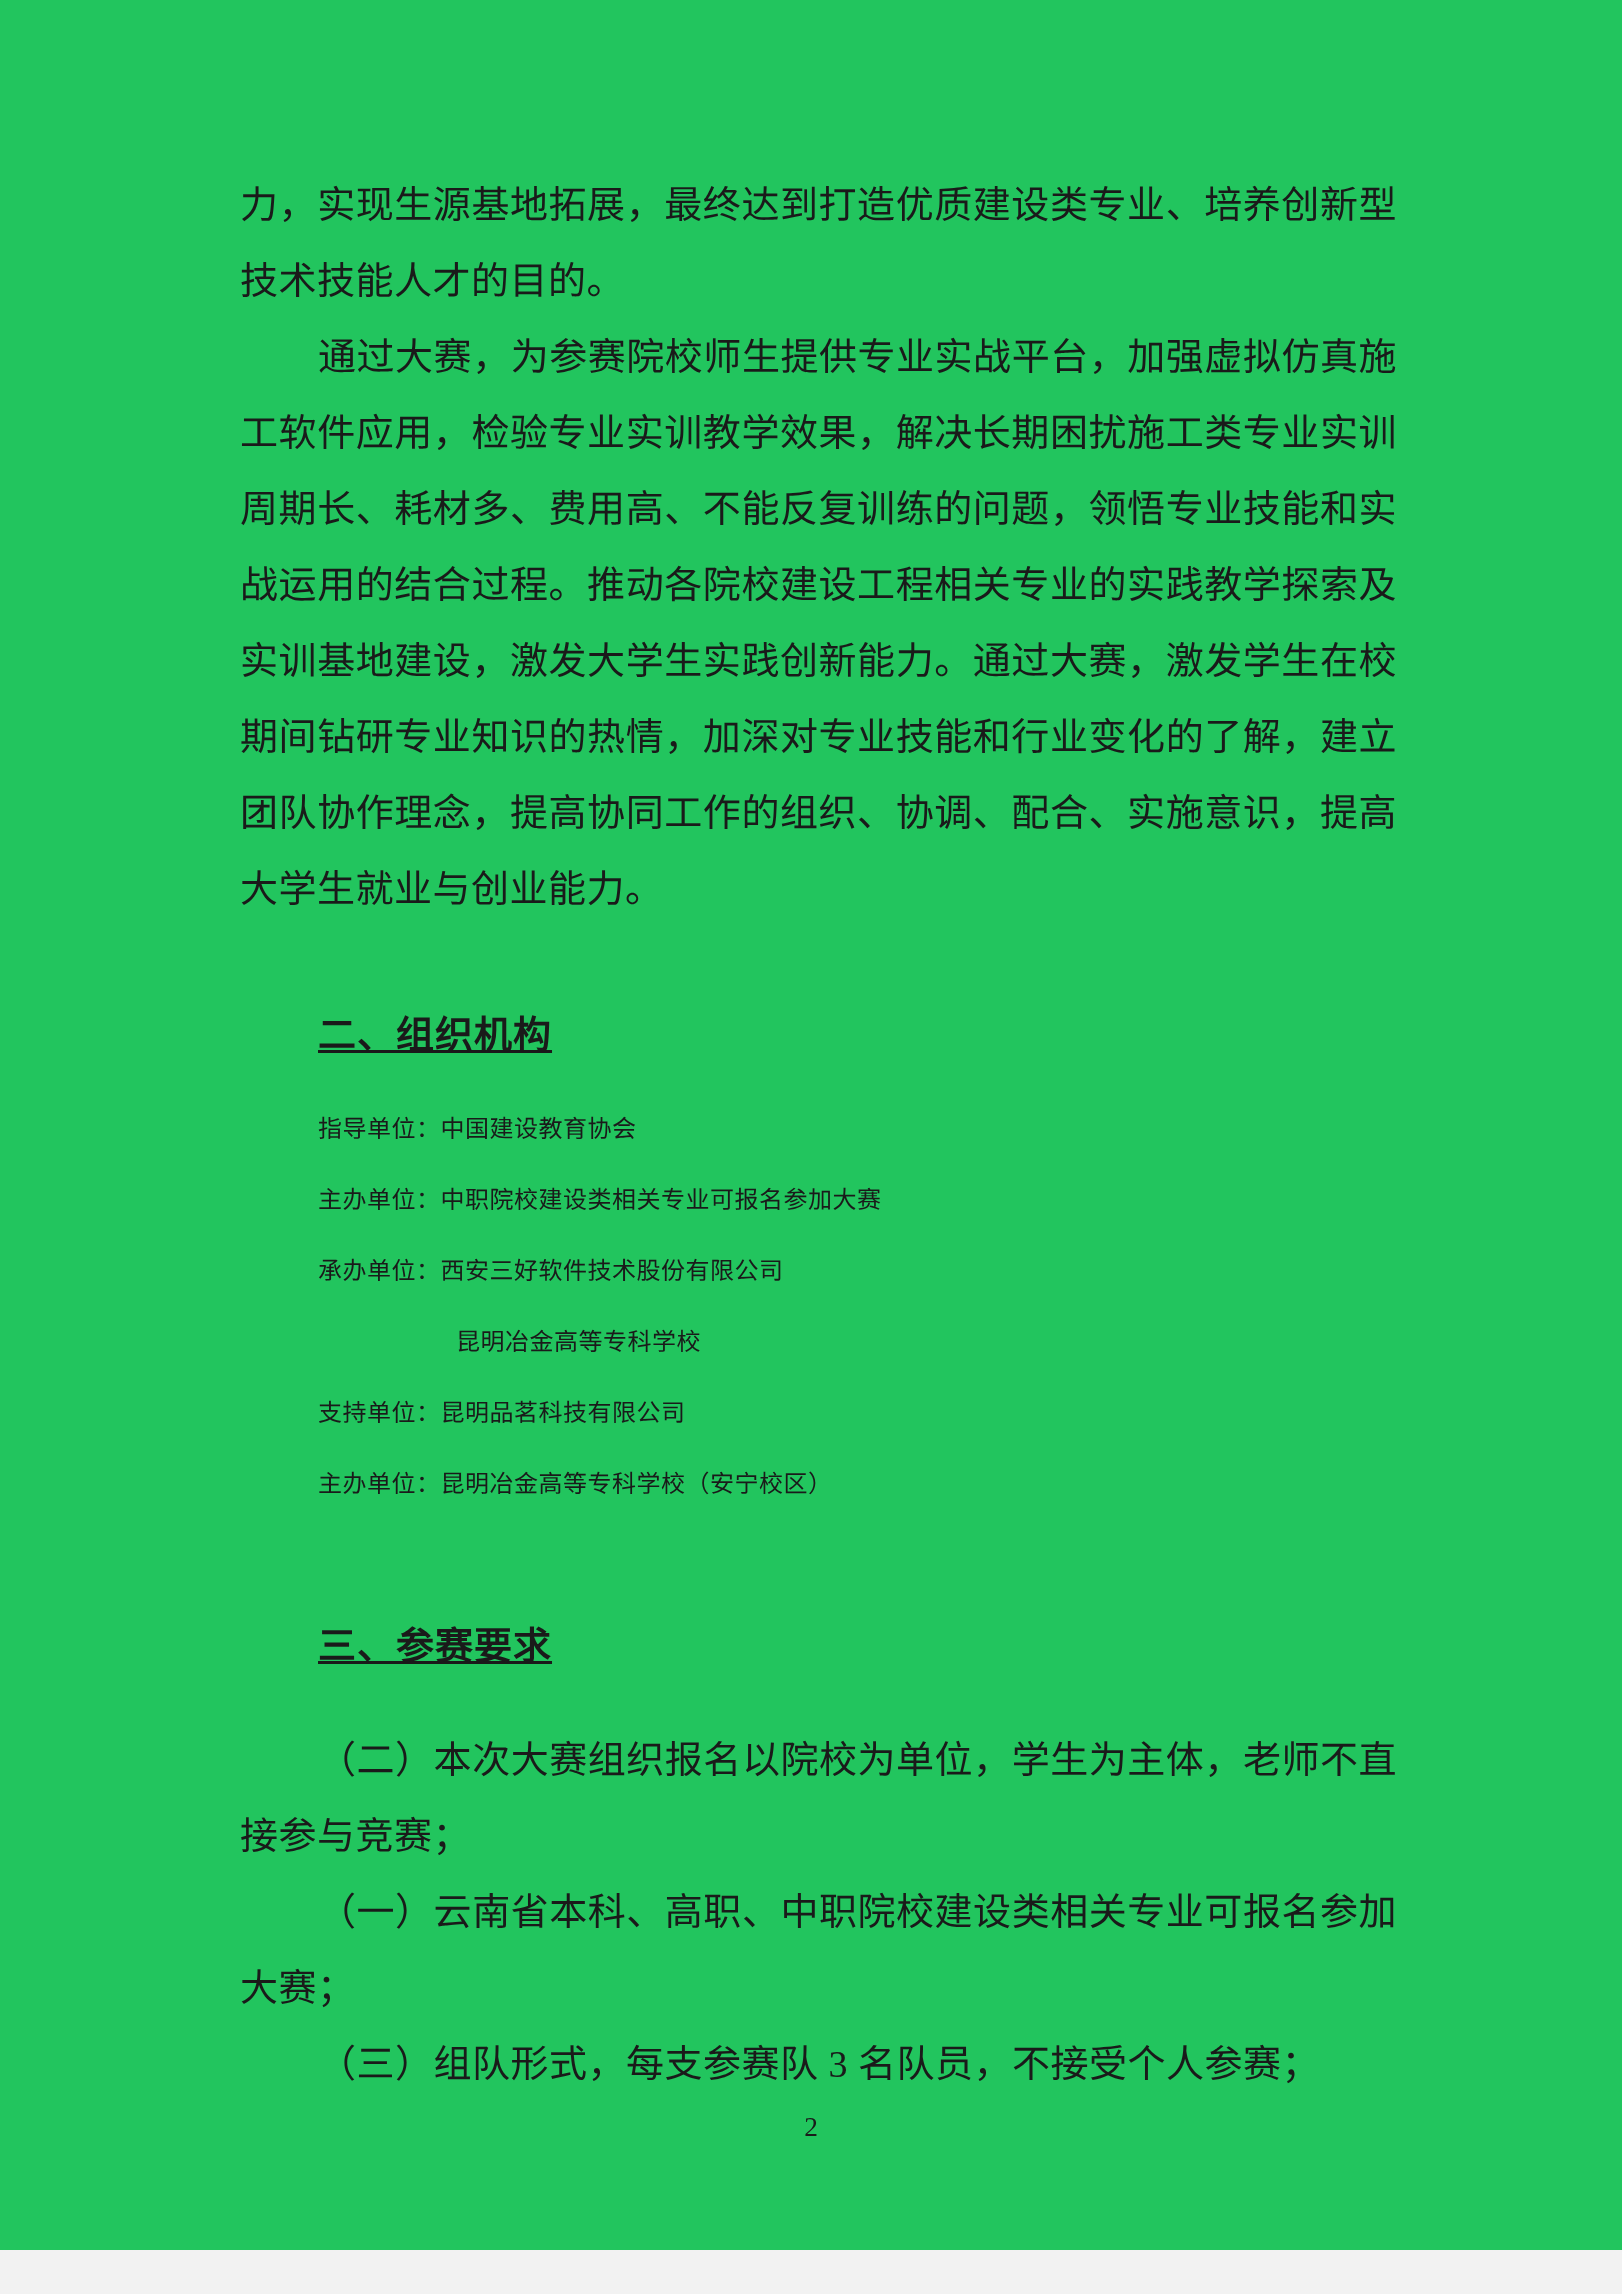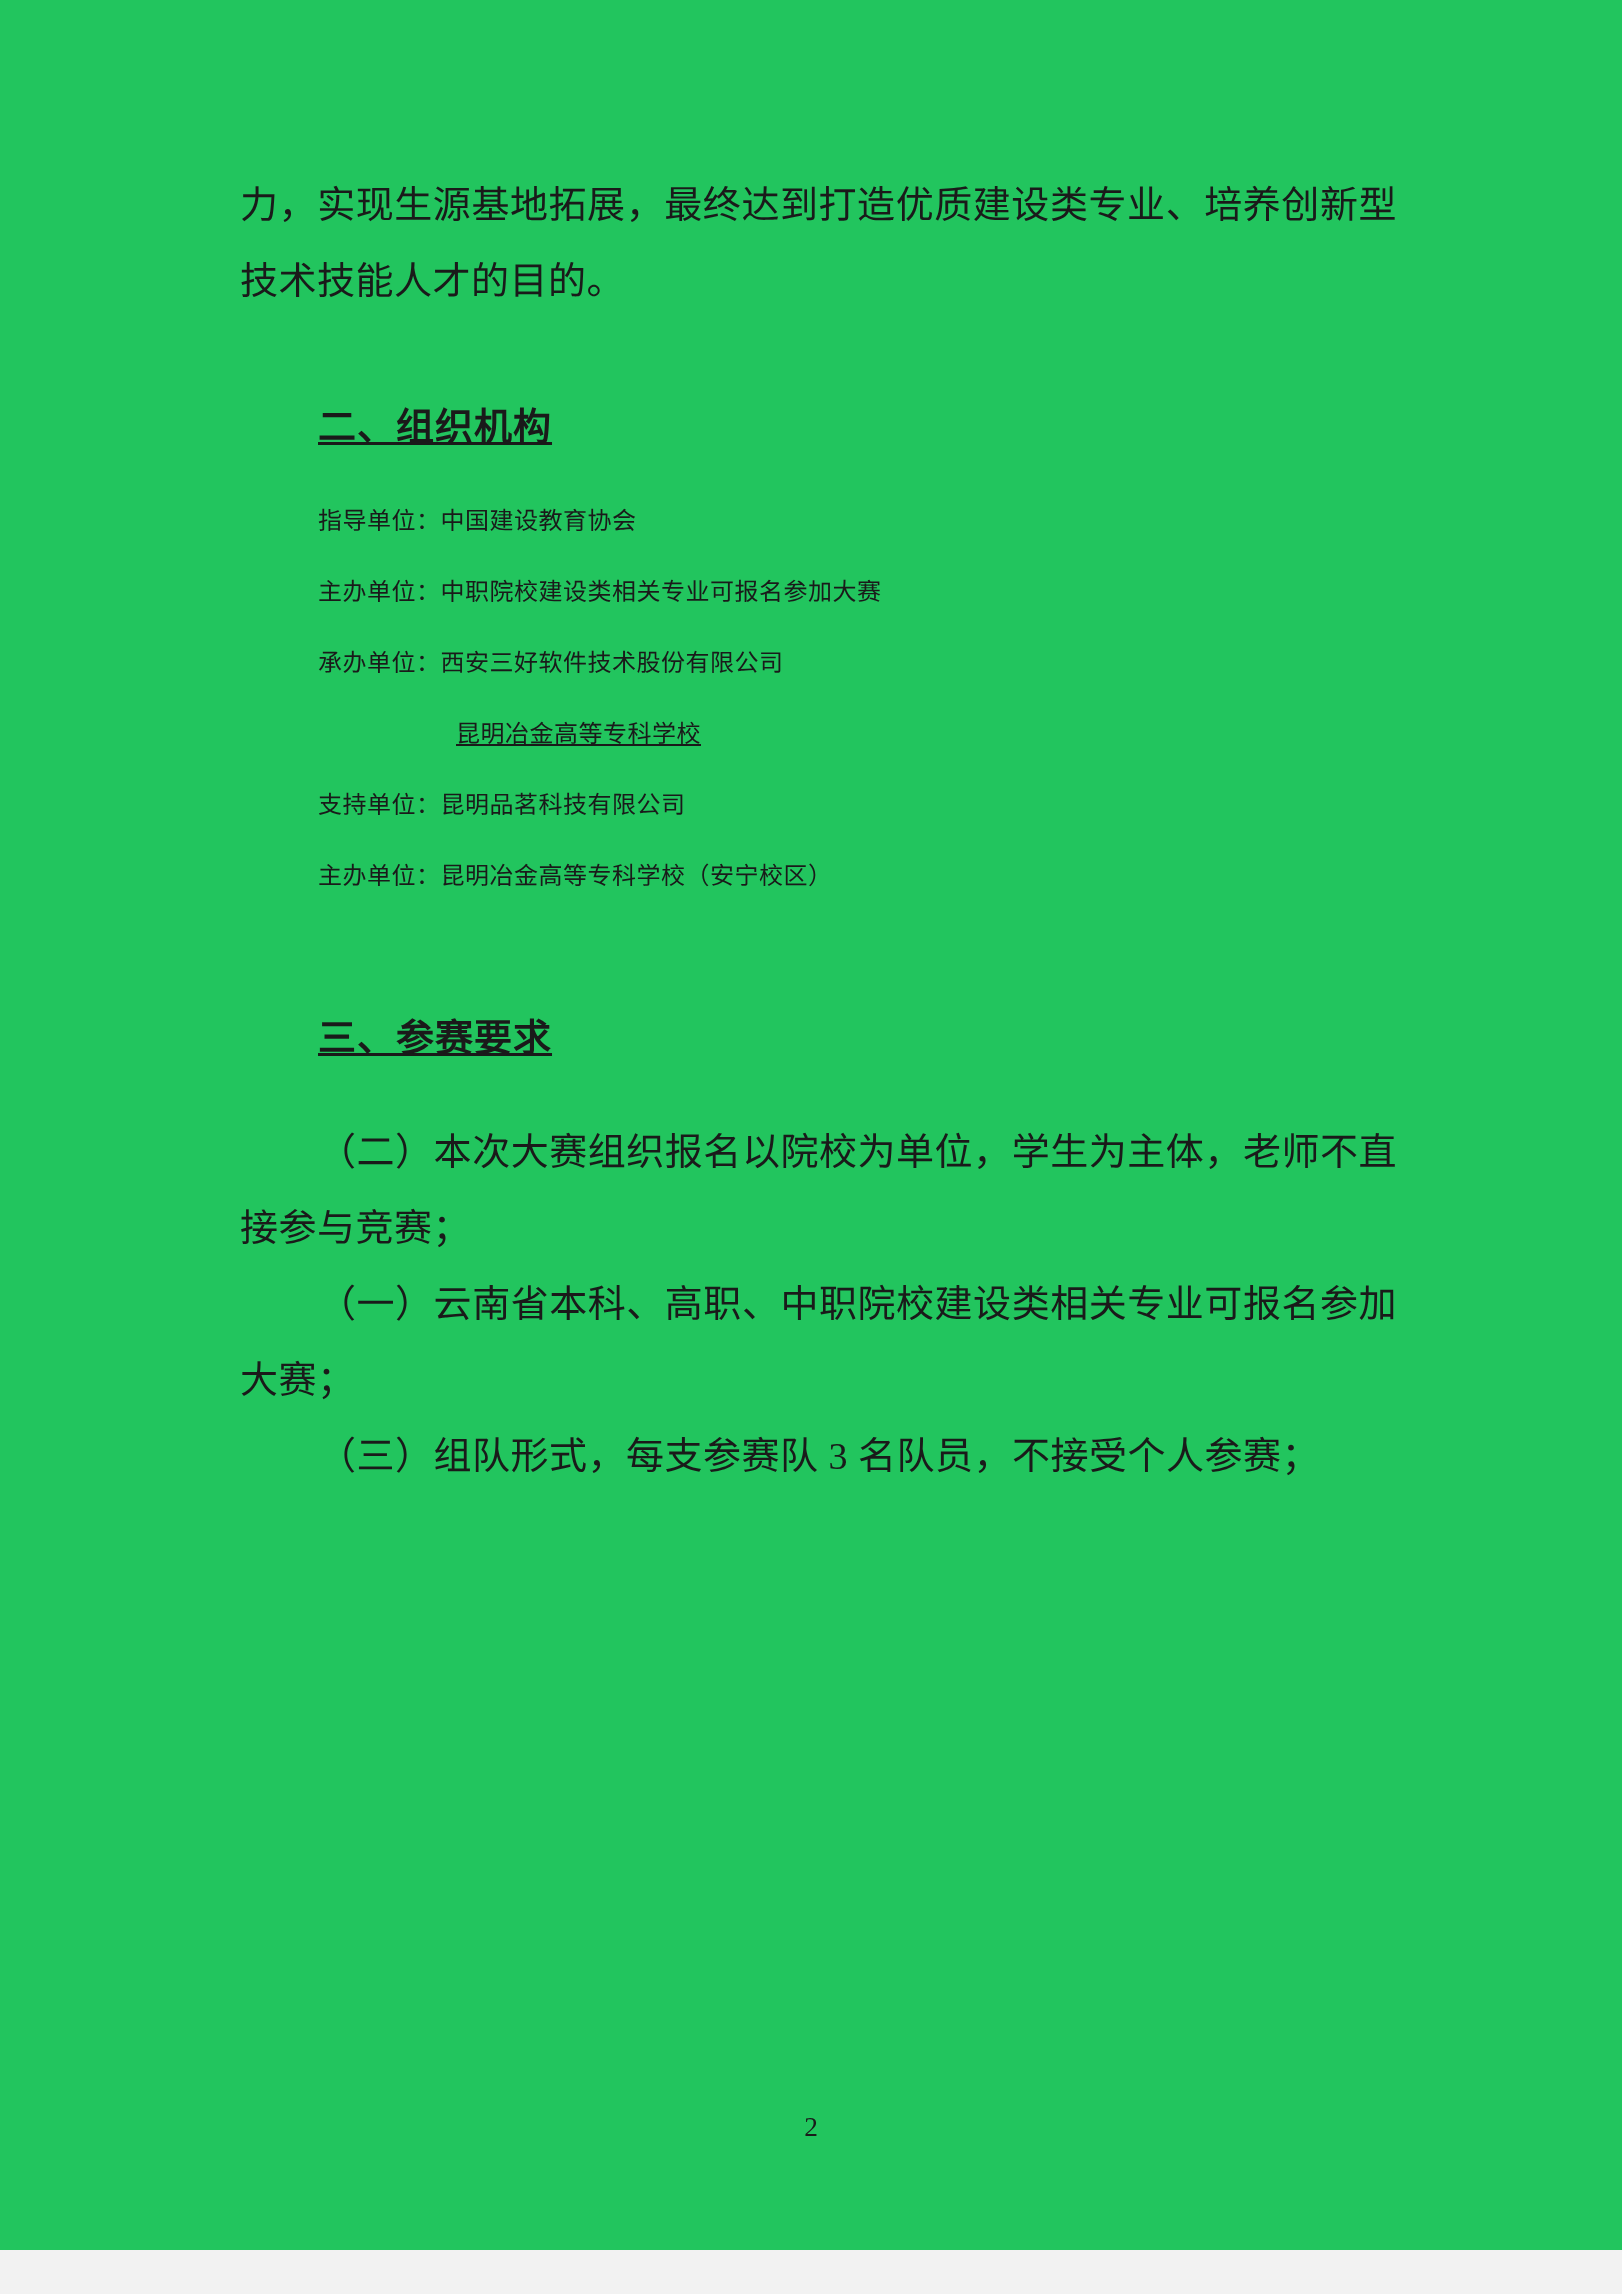--- a/index.html
+++ b/index.html
@@ -52,21 +52,20 @@
   }
   .org-list li {
     font-size: 24px;
     line-height: 71px;
     text-indent: 78px;
     letter-spacing: 0.5px;
     white-space: nowrap;
   }
   .org-list li.continuation {
     text-indent: 216px;
-    text-decoration: underline;
   }
   .gap-small { height: 17.6px; }
   .gap-medium { height: 33px; }
   .gap-large { height: 51px; }
   .page-number {
     position: absolute;
     left: 0;
     right: 0;
     top: 2112px;
     text-align: center;
@@ -77,20 +76,21 @@
 </style>
 </head>
 <body>
 
 <div class="page">
 
   <div class="content">
 
     <p class="body-para">力，实现生源基地拓展，最终达到打造优质建设类专业、培养创新型技术技能人才的目的。</p>
 
+    <p class="body-para indent2">通过大赛，为参赛院校师生提供专业实战平台，加强虚拟仿真施工软件应用，检验专业实训教学效果，解决长期困扰施工类专业实训周期长、耗材多、费用高、不能反复训练的问题，领悟专业技能和实战运用的结合过程。推动各院校建设工程相关专业的实践教学探索及实训基地建设，激发大学生实践创新能力。通过大赛，激发学生在校期间钻研专业知识的热情，加深对专业技能和行业变化的了解，建立团队协作理念，提高协同工作的组织、协调、配合、实施意识，提高大学生就业与创业能力。</p>
 
     <div class="gap-medium"></div>
 
     <h2 class="section-heading">二、组织机构</h2>
 
     <ul class="org-list">
       <li>指导单位：中国建设教育协会</li>
       <li>主办单位：中职院校建设类相关专业可报名参加大赛</li>
       <li>承办单位：西安三好软件技术股份有限公司</li>
       <li class="continuation">昆明冶金高等专科学校</li>

